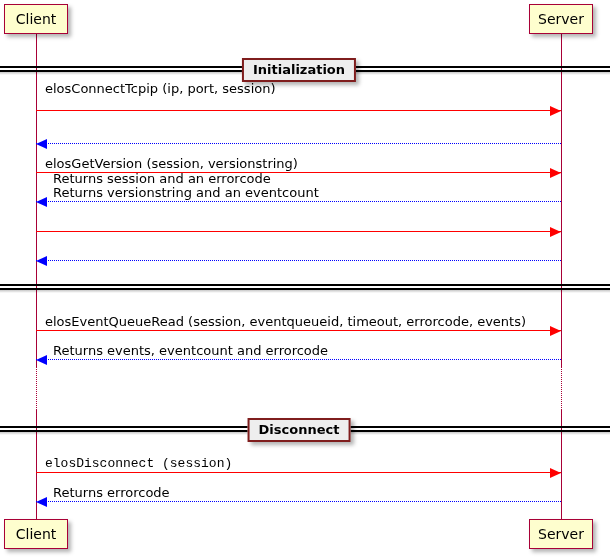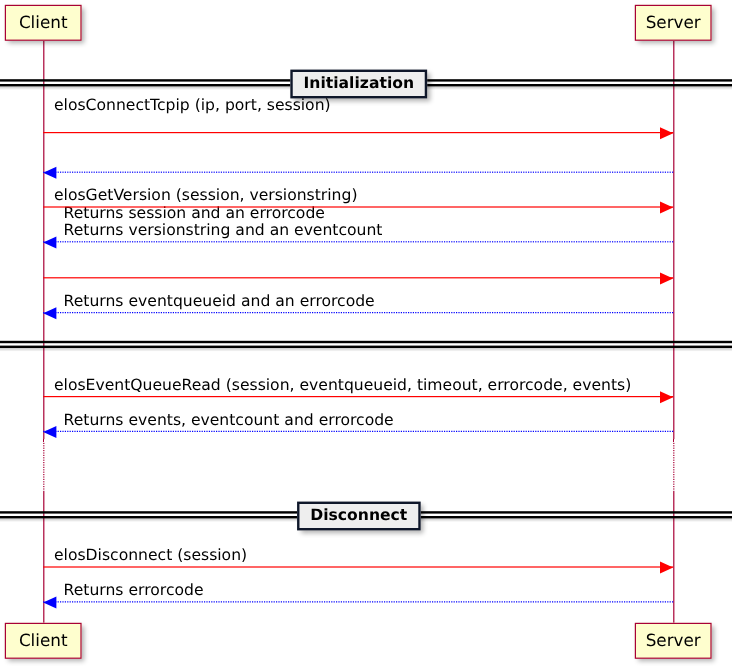--- a/index.html
+++ b/index.html
@@ -74,21 +74,21 @@
     left: 0;
     width: 610px;
     height: 3px;
     top: 6px;
     background: linear-gradient(to bottom, rgba(0,0,0,0.22), rgba(0,0,0,0));
   }
 
   .divider-label {
     position: absolute;
     background: #EEEEEE;
-    border: 2px solid #0f172a;
+    border: 2px solid #7f1d1d;
     box-shadow: 3px 3px 4px rgba(0,0,0,0.30);
     font-size: 13px;
     font-weight: bold;
     color: #000000;
     padding: 3px 9px 4px 9px;
     line-height: 1;
     white-space: nowrap;
     box-sizing: border-box;
     transform: translateX(-50%);
   }
@@ -167,26 +167,25 @@
     <div class="msg-line request" style="left: 36px; top: 172px; width: 525px;"></div>
     <div class="arrowhead right" style="left: 550px; top: 168px;"></div>
     <div class="msg-label" style="left: 45px; top: 157px;">elosGetVersion (session, versionstring)</div>
     <div class="msg-line response" style="left: 36px; top: 201px; width: 525px;"></div>
     <div class="arrowhead left" style="left: 36px; top: 197px;"></div>
     <div class="msg-label" style="left: 53px; top: 186px;">Returns versionstring and an eventcount</div>
     <div class="msg-line request" style="left: 36px; top: 231px; width: 525px;"></div>
     <div class="arrowhead right" style="left: 550px; top: 227px;"></div>
     <div class="msg-line response" style="left: 36px; top: 260px; width: 525px;"></div>
     <div class="arrowhead left" style="left: 36px; top: 256px;"></div>
-    <div class="msg-label" style="left: 53px; top: 245px;">Returns eventqueueid and an errorcode</div>
     <div class="msg-line request" style="left: 36px; top: 330px; width: 525px;"></div>
     <div class="arrowhead right" style="left: 550px; top: 326px;"></div>
     <div class="msg-label" style="left: 45px; top: 315px;">elosEventQueueRead (session, eventqueueid, timeout, errorcode, events)</div>
     <div class="msg-line response" style="left: 36px; top: 359px; width: 525px;"></div>
     <div class="arrowhead left" style="left: 36px; top: 355px;"></div>
     <div class="msg-label" style="left: 53px; top: 344px;">Returns events, eventcount and errorcode</div>
     <div class="msg-line request" style="left: 36px; top: 472px; width: 525px;"></div>
     <div class="arrowhead right" style="left: 550px; top: 468px;"></div>
-    <div class="msg-label" style="left: 45px; top: 457px;">elosDisconnect (session)</div>
+    <div class="msg-label" style="left: 45px; top: 457px; font-family: Liberation Mono, monospace;">elosDisconnect (session)</div>
     <div class="msg-line response" style="left: 36px; top: 501px; width: 525px;"></div>
     <div class="arrowhead left" style="left: 36px; top: 497px;"></div>
     <div class="msg-label" style="left: 53px; top: 486px;">Returns errorcode</div>
   </div>
 
 </body></html>

